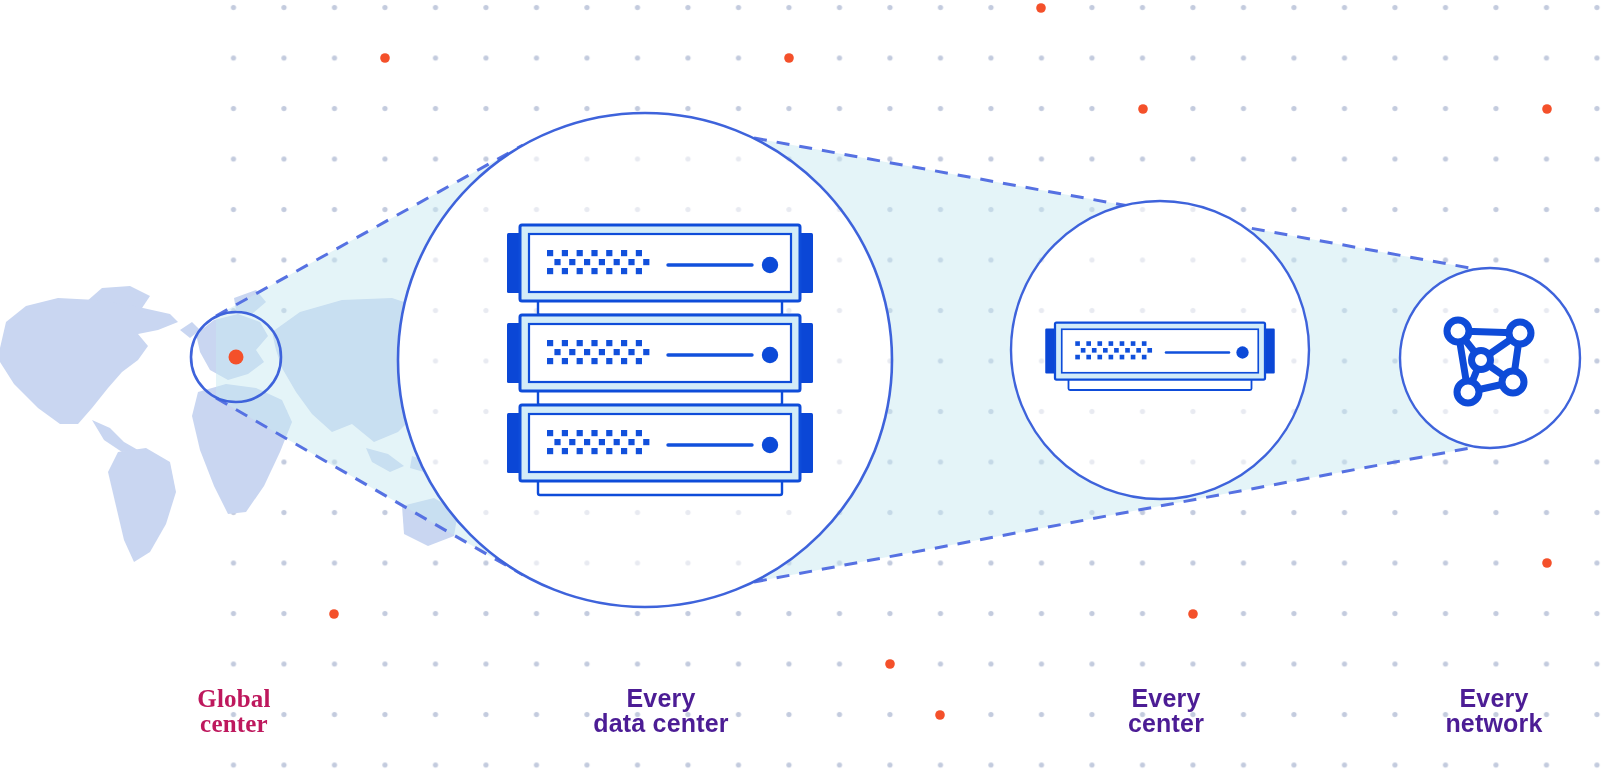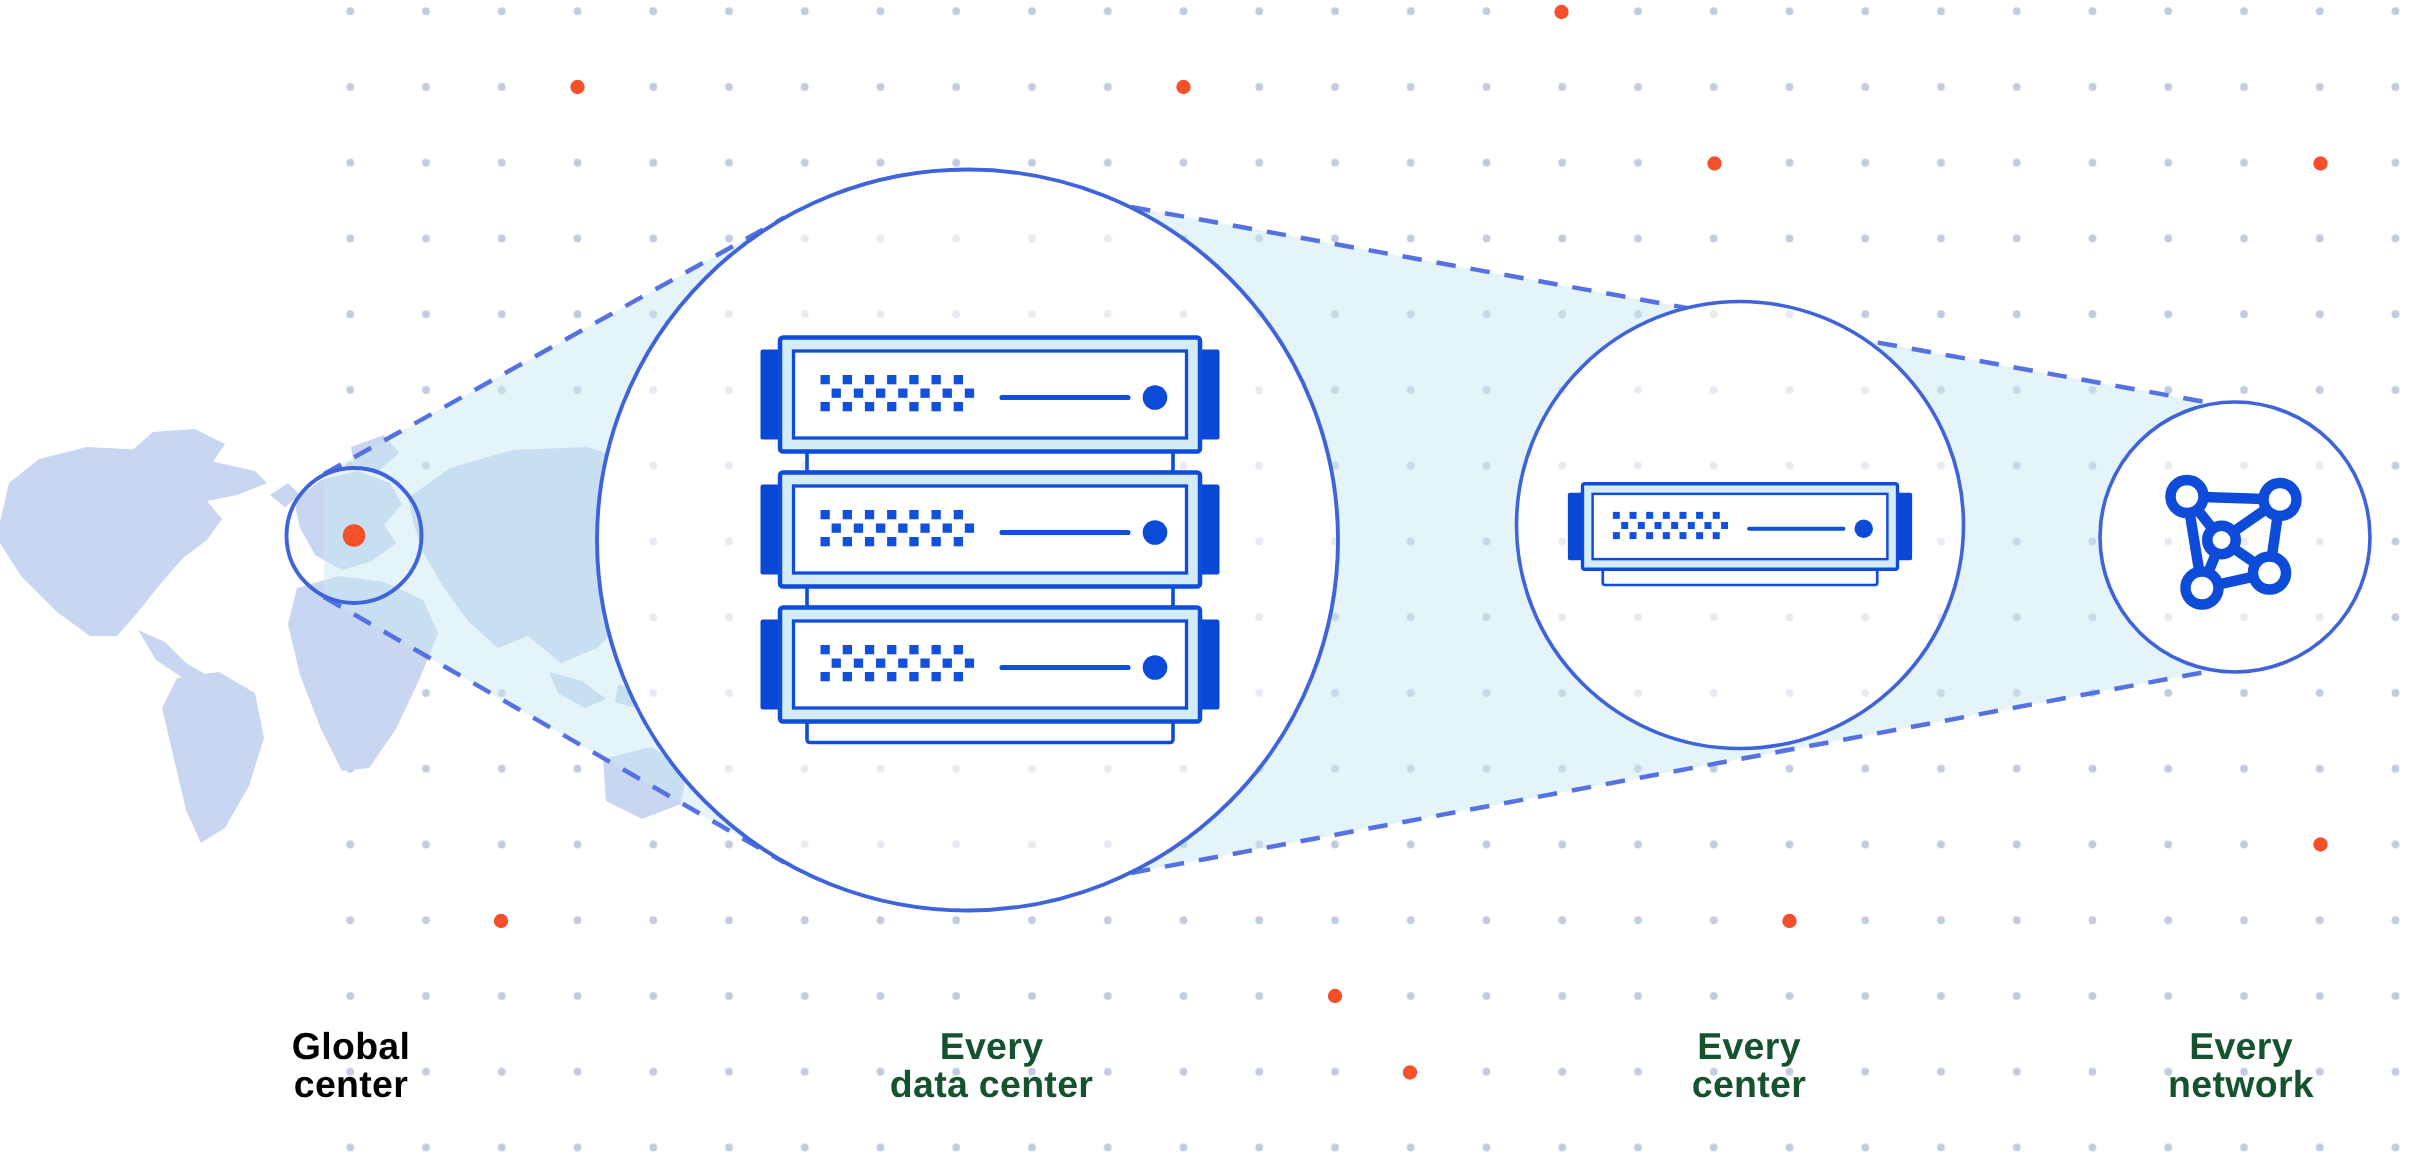--- a/index.html
+++ b/index.html
@@ -13,24 +13,24 @@
   .stage svg{position:absolute;left:0;top:0;}
   .label{
     position:absolute;
     top:686px;
     transform:translateX(-50%);
     text-align:center;
     font-weight:700;
     font-size:25px;
     line-height:25px;
     letter-spacing:.2px;
-    color:#14532d;
+    color:#4c1d95;
     white-space:nowrap;
   }
-  .label--blue{color:#000000;}
+  .label--blue{color:#be185d;font-family:Liberation Serif, serif;}
   .label span{display:block;}
 </style>
 </head>
 <body>
 
 <div class="stage">
 
   <svg width="1620" height="782" viewBox="0 0 1620 782">
     <defs>
       <pattern id="dotGrid" width="50.5" height="50.5" patternUnits="userSpaceOnUse">

